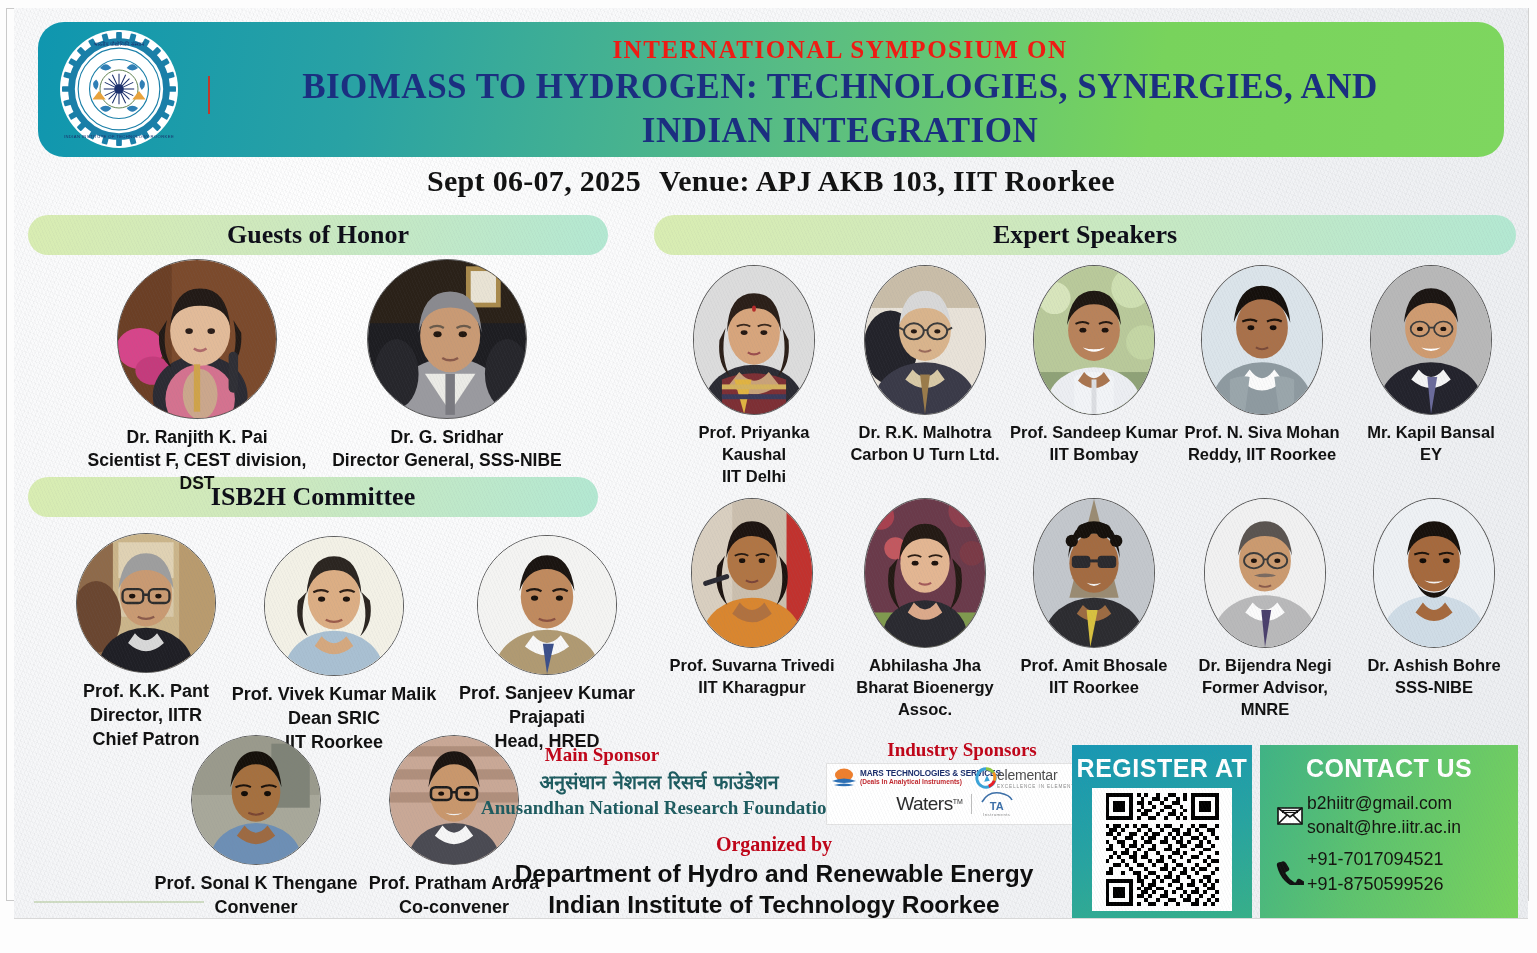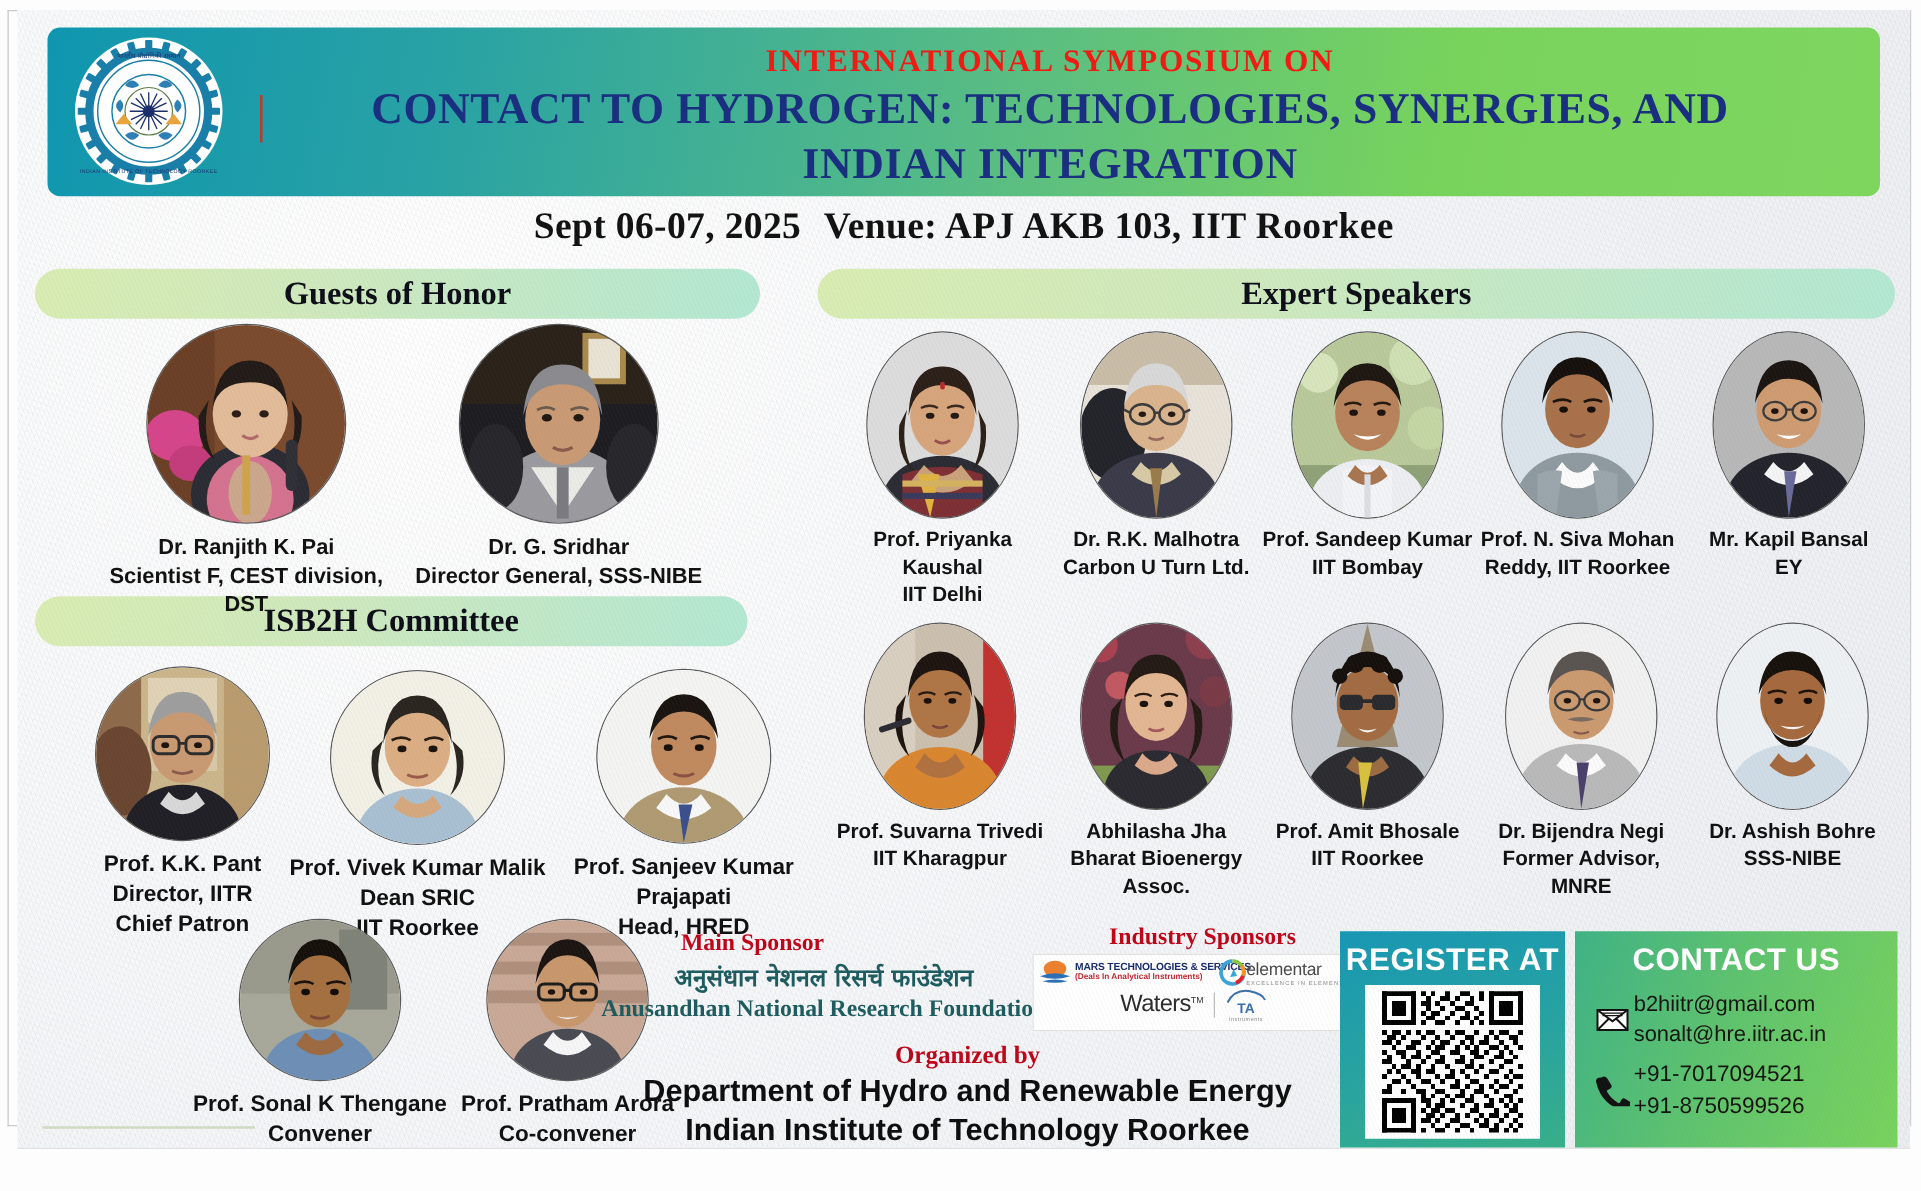--- a/index.html
+++ b/index.html
@@ -43,21 +43,21 @@
       repeating-linear-gradient(67deg, rgba(120,125,140,0.05) 0px, rgba(120,125,140,0.05) 1px, transparent 1px, transparent 3px);
     pointer-events:none;
   }
   .poster-bottom-rule { position:absolute; left:20px; top:893px; width:170px; height:2px; background:#cfdcc3; }
 
   
   .banner {
     position: absolute;
     left: 24px; top: 14px;
     width: 1466px; height: 135px;
-    border-radius: 10px;
+    border-radius: 26px;
     background: linear-gradient(100deg, #0f96af 0%, #29a2a4 22%, #59bd83 52%, #78d35c 76%, #7ed65f 100%);
     z-index: 3;
   }
   .logo {
     position: absolute; left: 22px; top: 8px;
     width: 118px; height: 118px; border-radius: 50%;
     background: #ffffff;
     display: flex; align-items: center; justify-content: center;
   }
   .logo svg { display:block; }
@@ -276,21 +276,21 @@
             </g>
             <path d="M32 71 l7 -9 l7 9z" fill="#e8a33d"></path>
             <path d="M74 71 l7 -9 l7 9z" fill="#e8a33d"></path>
             <text x="60" y="15" font-size="5.6" fill="#1a2f6b" text-anchor="middle" font-family="DejaVu Sans, sans-serif">भारतीय प्रौद्योगिकी संस्थान</text>
             <text x="60" y="112" font-size="4.4" fill="#1a2f6b" text-anchor="middle" font-family="Liberation Sans, sans-serif" letter-spacing="0.4">INDIAN INSTITUTE OF TECHNOLOGY ROORKEE</text>
           </g>
         </svg>
       </div>
       <div class="banner-text">
         <div class="sym-kicker">INTERNATIONAL  SYMPOSIUM  ON</div>
-        <div class="sym-title">CONTACT  TO  HYDROGEN: TECHNOLOGIES,  SYNERGIES,  AND</div>
+        <div class="sym-title">BIOMASS  TO  HYDROGEN: TECHNOLOGIES,  SYNERGIES,  AND</div>
         <div class="sym-title">INDIAN  INTEGRATION</div>
       </div>
       <div class="title-caret"></div>
     </div>
 
     <div class="dateline">
       <span>Sept 06-07, 2025</span><span class="venue">Venue: APJ AKB 103, IIT Roorkee</span>
     </div>
 
     <div class="pill pill-goh">

